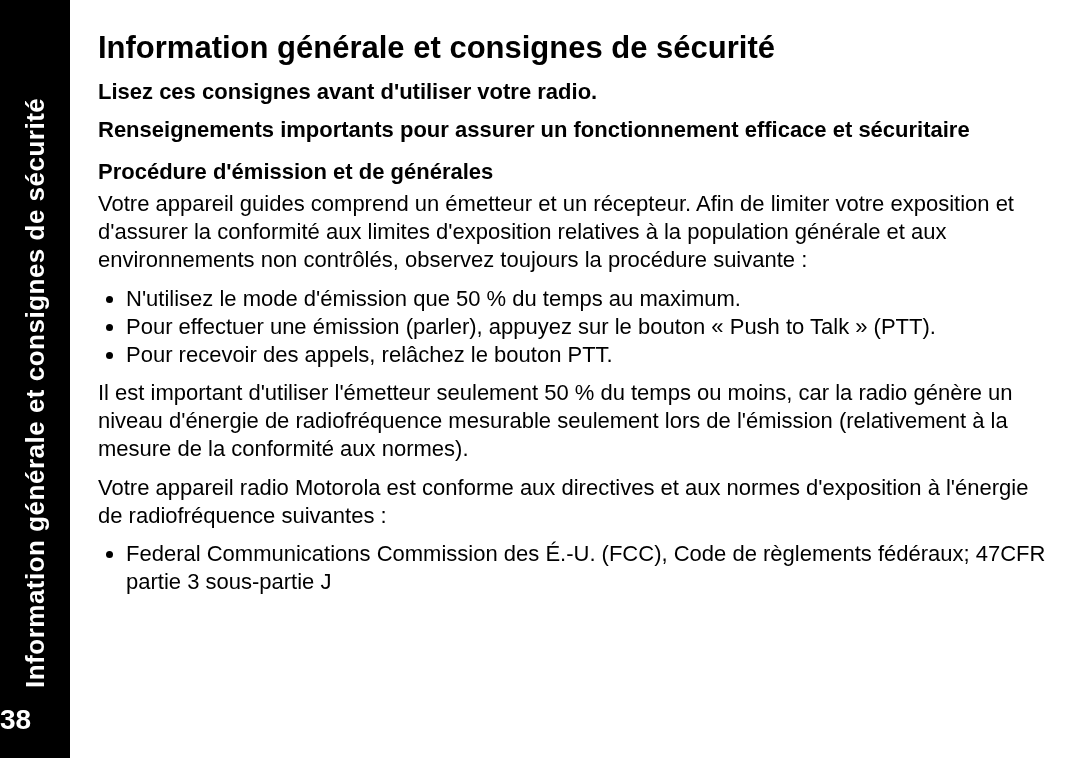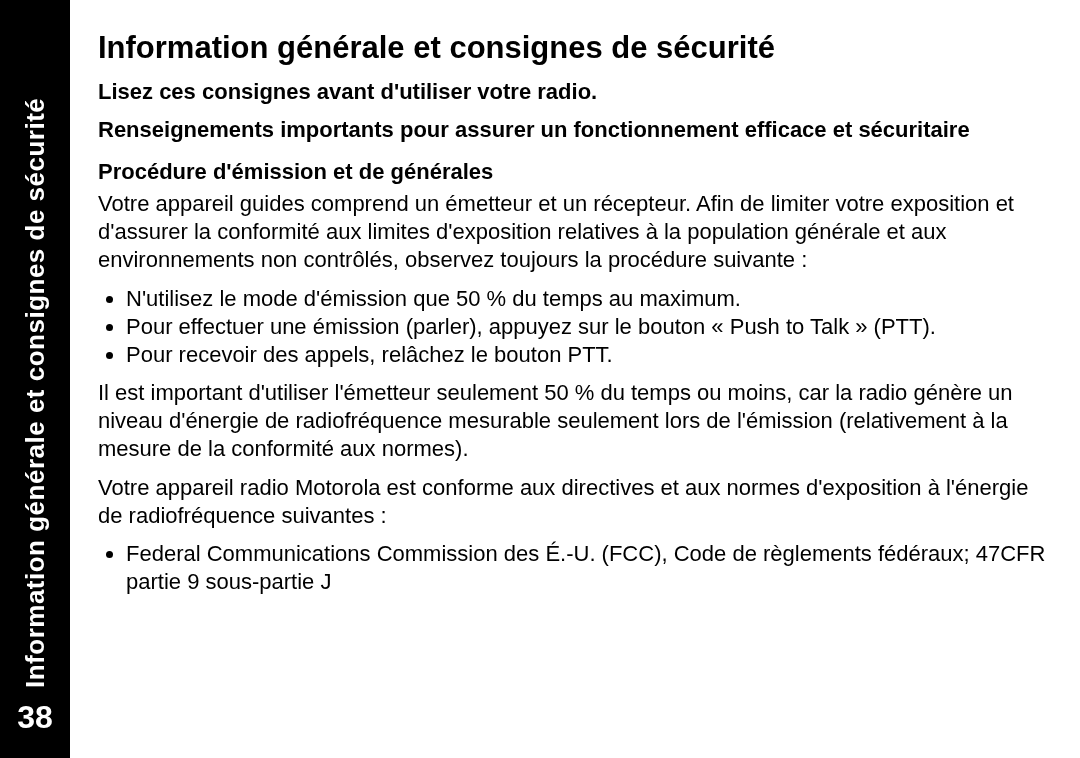--- a/index.html
+++ b/index.html
@@ -33,23 +33,23 @@
     transform: rotate(-90deg) translateY(50%);
     white-space: nowrap;
     font-weight: 700;
     font-size: 26px;
     letter-spacing: 0.5px;
   }
   .page-num {
     position: absolute;
     bottom: 22px;
     width: 100%;
-    text-align: center;
+    text-align: left;
     font-weight: 700;
-    font-size: 32px;
+    font-size: 28px;
   }
   .content {
     flex: 1;
     padding: 28px 34px 10px 28px;
     color: #000;
     font-size: 22px;
     line-height: 1.28;
   }
   h1 {
     font-size: 31px;
@@ -93,16 +93,16 @@
     <p>Votre appareil guides comprend un émetteur et un récepteur. Afin de limiter votre exposition et d'assurer la conformité aux limites d'exposition relatives à la population générale et aux environnements non contrôlés, observez toujours la procédure suivante :</p>
     <ul>
       <li>N'utilisez le mode d'émission que 50 % du temps au maximum.</li>
       <li>Pour effectuer une émission (parler), appuyez sur le bouton « Push to Talk » (PTT).</li>
       <li>Pour recevoir des appels, relâchez le bouton PTT.</li>
     </ul>
     <p>Il est important d'utiliser l'émetteur seulement 50 % du temps ou moins, car la radio génère un niveau d'énergie de radiofréquence mesurable seulement lors de l'émission (relativement à la mesure de la conformité aux normes).</p>
 
     <p>Votre appareil radio Motorola est conforme aux directives et aux normes d'exposition à l'énergie de radiofréquence suivantes :</p>
     <ul>
-      <li>Federal Communications Commission des É.-U. (FCC), Code de règlements fédéraux; 47CFR partie 9 sous-partie J</li>
+      <li>Federal Communications Commission des É.-U. (FCC), Code de règlements fédéraux; 47CFR partie 3 sous-partie J</li>
     </ul>
   </div>
 </div>
 
 </body></html>

